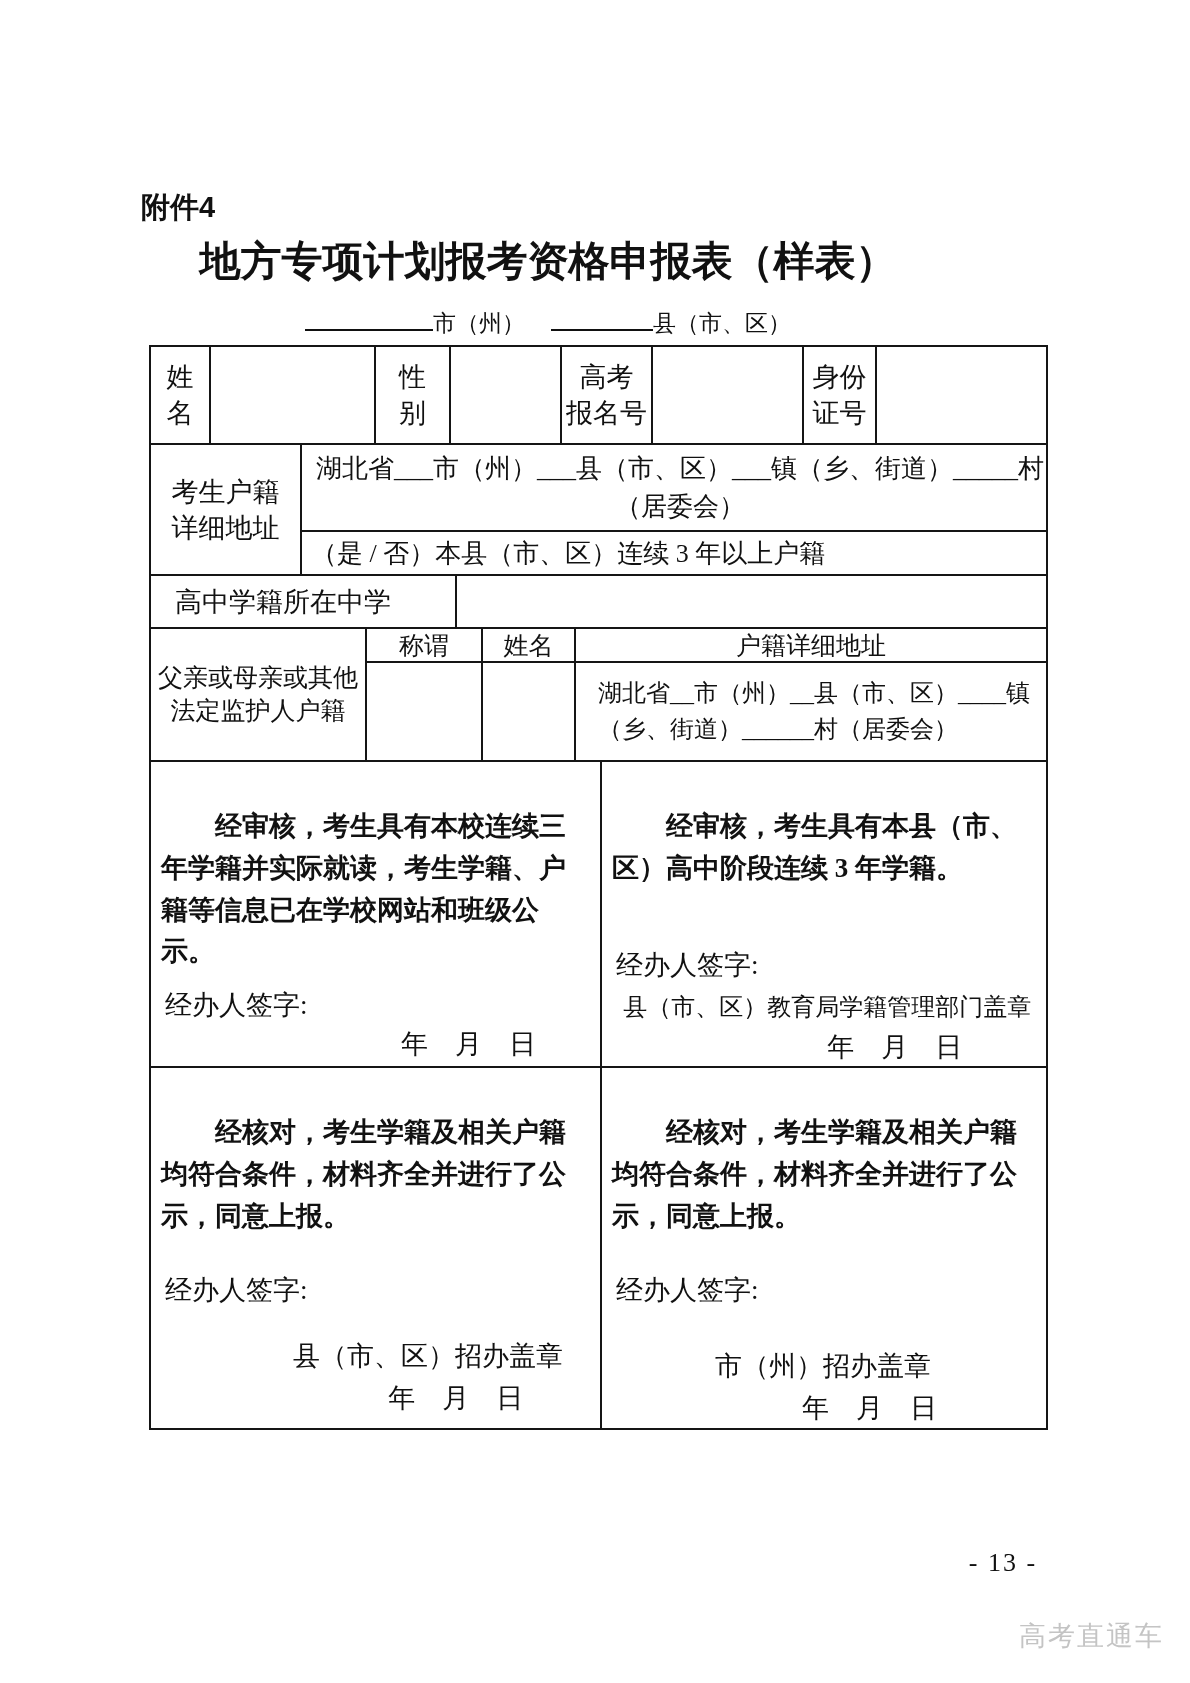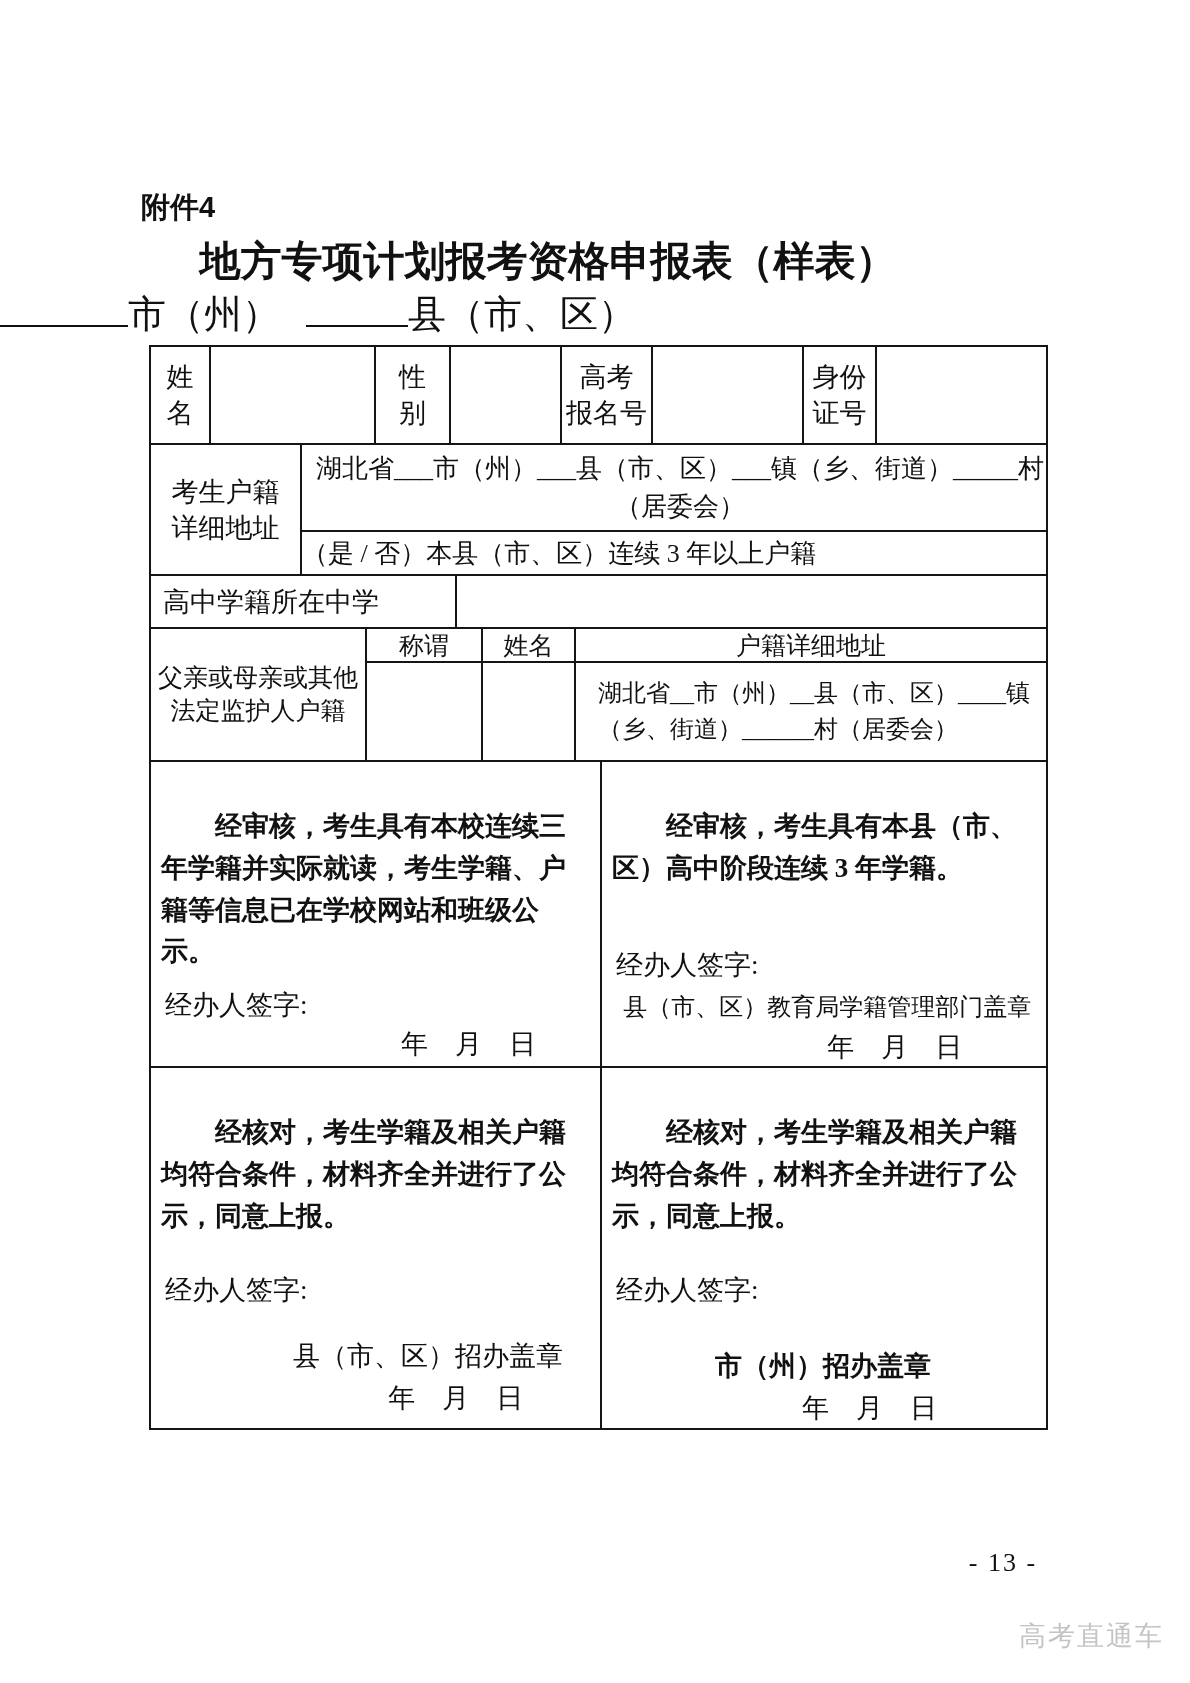--- a/index.html
+++ b/index.html
@@ -18,22 +18,22 @@
     font-family: "Liberation Sans", "DejaVu Sans", sans-serif;
     font-weight: bold; font-size: 29px;
   }
   .title {
     position: absolute; left: 0; top: 234px; width: 1096px;
     text-align: center;
     font-family: "Liberation Sans", "DejaVu Sans", sans-serif;
     font-weight: bold; font-size: 41px;
   }
   .subtitle {
-    position: absolute; left: 0; top: 289px; width: 1096px;
-    text-align: left; font-size: 38px;
+    position: absolute; left: 0; top: 304px; width: 1096px;
+    text-align: center; font-size: 23px;
   }
   .blank { display: inline-block; border-bottom: 2px solid #111; height: 27px; vertical-align: baseline; }
   .blank-city { width: 128px; }
   .blank-county { width: 102px; margin-left: 26px; }
 
   .form {
     position: absolute; left: 149px; top: 345px;
     width: 899px; height: 1085px;
     border: 2px solid #151515;
     display: flex; flex-direction: column;
@@ -52,24 +52,24 @@
   .w214 { flex: 0 0 214px; } .w114 { flex: 0 0 114px; }
   .w93  { flex: 0 0 93px; }  .half { flex: 0 0 449px; }
 
   .r1 { height: 101px; }
   .label { display: flex; flex-direction: column; align-items: center; justify-content: center; text-align: center; }
   .nowrap { white-space: nowrap; overflow: hidden; }
 
   .r2 { height: 137px; }
   .col { display: flex; flex-direction: column; }
   .r2a { height: 87px; border-bottom: 2px solid #151515; display: flex; flex-direction: column; justify-content: center; padding-left: 12px; font-size: 26px; line-height: 1.45; align-items: center; }
-  .r2b { flex: 1; display: flex; align-items: center; padding-left: 0; font-size: 26px; }
+  .r2b { flex: 1; display: flex; align-items: center; padding-left: 9px; font-size: 26px; }
 
   .r3 { height: 55px; }
-  .r3-label { display: flex; align-items: center; padding-left: 12px; }
+  .r3-label { display: flex; align-items: center; padding-left: 24px; }
 
   .r4 { height: 139px; }
   .r4-head { height: 34px; border-bottom: 2px solid #151515; display: flex; }
   .hcell { display: flex; align-items: center; justify-content: center; font-size: 25px; line-height: 1; }
   .r4-data { flex: 1; display: flex; }
   .addr { display: flex; flex-direction: column; justify-content: center; padding-left: 22px; font-size: 24px; line-height: 1.5; }
   .glabel { font-size: 25px; }
 
   .r5 { height: 318px; }
   .r6 { flex: 1 1 auto; }
@@ -78,21 +78,21 @@
   .sign { margin-top: 14px; padding-left: 4px; }
   .sign-deep { margin-top: 57px; }
   .sign-mid { margin-top: 34px; }
   .stamp, .dateline { text-align: center; line-height: 1.4; white-space: nowrap; }
   .st-s5l { margin-top: 8px; padding-left: 44%; }
   .dt-s5l { margin-top: 2px; padding-left: 44%; }
   .st-s5r { margin-top: 8px; padding-left: 2%; font-size: 24px; }
   .dt-s5r { margin-top: 4px; padding-left: 34%; }
   .st-s6l { margin-top: 30px; padding-left: 25%; }
   .dt-s6l { margin-top: 4px; padding-left: 38%; }
-  .st-s6r { margin-top: 40px; padding-left: 0; font-weight: bold; }
+  .st-s6r { margin-top: 40px; padding-left: 0; }
   .dt-s6r { margin-top: 4px; padding-left: 22%; }
 
   .pagenum {
     position: absolute; left: 928px; top: 1548px; width: 150px;
     text-align: center; font-size: 26px; letter-spacing: 2px;
   }
   .watermark {
     position: absolute; right: 26px; top: 1618px;
     font-family: "Liberation Sans", "DejaVu Sans", sans-serif;
     font-size: 27px; color: #c4c4c4; letter-spacing: 2px;

